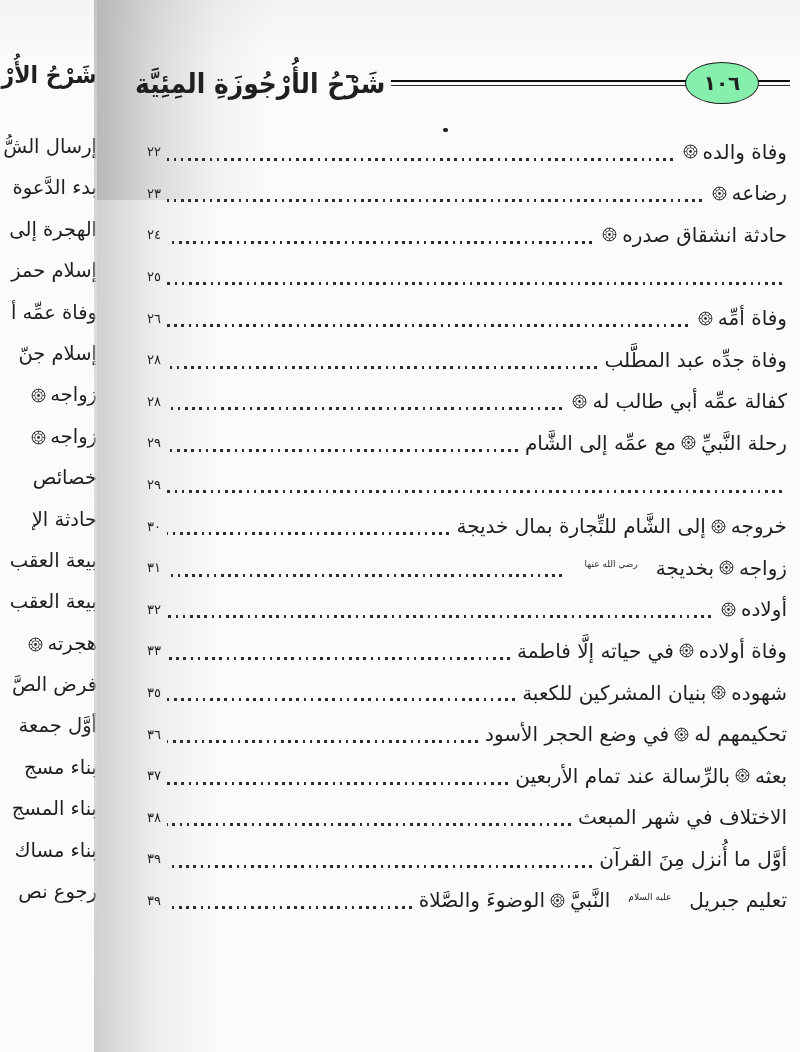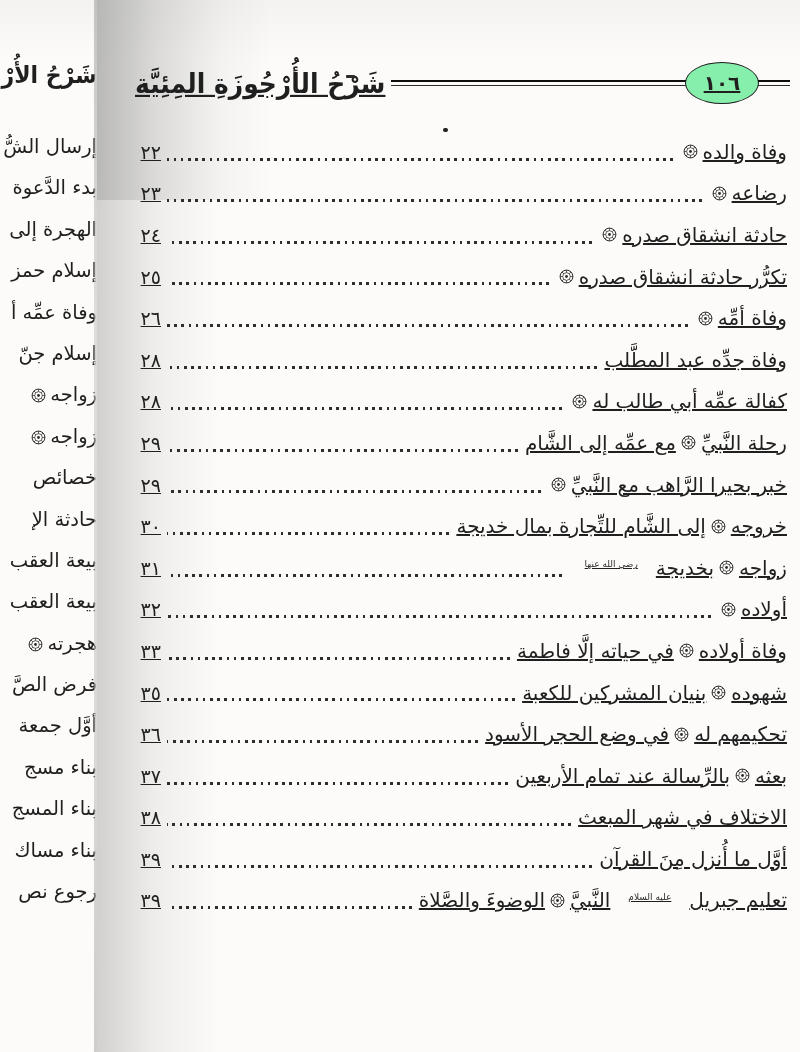--- a/index.html
+++ b/index.html
@@ -36,21 +36,21 @@
   }
   .gutter-shadow-top{
     position:absolute;left:97px;top:0;width:185px;height:200px;
     background:linear-gradient(to right,rgba(100,100,100,.22),rgba(130,130,130,.10) 55%,rgba(255,255,255,0) 95%);
   }
   .top-haze{
     position:absolute;left:0;top:0;width:100%;height:60px;
     background:linear-gradient(to bottom,rgba(170,170,170,.10),rgba(255,255,255,0));
   }
   
-  .main{position:absolute;left:97px;top:0;right:0;bottom:0;text-decoration:underline;}
+  .main{position:absolute;left:97px;top:0;right:0;bottom:0;}
   .page-header{
     display:flex;align-items:center;
     margin:56px 10px 0 36px;height:54px;
   }
   .book-title{
     font-size:25px;font-weight:bold;white-space:nowrap;
     direction:rtl;transform:scaleY(1.08);
     padding:0 6px 0 2px;letter-spacing:-1px;
   }
   .rule{
@@ -74,21 +74,21 @@
   .toc-title .w{margin:0 1px;}
   .hon-saw{flex:none;margin:0 4px;vertical-align:-2px;}
   .hon-text{
     flex:none;font-size:9px;line-height:1;margin:0 17px;
     white-space:nowrap;color:#2b2b2b;transform:translateY(-3px);
   }
   .leader{
     flex:1;height:3px;align-self:flex-end;margin:0 6px 12px 6px;min-width:8px;
     background:repeating-linear-gradient(to left,#2e2e2e 0 2.6px,rgba(0,0,0,0) 2.6px 7.2px);
   }
-  .toc-page{flex:none;font-size:19px;min-width:26px;}
+  .toc-page{flex:none;font-size:13px;min-width:26px;}
   
   .artifact-dash{position:absolute;left:346px;top:75px;width:9px;height:2.5px;background:#2b2b2b;border-radius:1px;}
   .artifact-dot{position:absolute;left:443px;top:128px;width:5px;height:4px;background:#1f1f1f;border-radius:2px;}
 </style>
 </head>
 <body>
 
 <div class="edge-strip">
   <div class="edge-header">شَرْحُ الأُرْ</div>
   <div class="edge-lines" id="edge-lines">
@@ -231,38 +231,20 @@
       <line x1="9" y1="4.4" x2="9" y2="1.3"></line>
       <line x1="12.25" y1="5.75" x2="14.44" y2="3.56"></line>
     </g>
     <circle cx="9" cy="9" r="1.7" fill="#2b2b2b"></circle>
   </svg>
         </span>
     <span class="leader"></span>
     <span class="toc-page">٢٤</span>
   </div>
       <div class="toc-row">
-    <span class="toc-title">
-          <span class="w">تكرُّر حادثة انشقاق صدره</span>
-          <svg class="hon-saw" width="15" height="15" viewBox="0 0 18 18" aria-hidden="true">
-    <circle cx="9" cy="9" r="7.7" fill="none" stroke="#2b2b2b" stroke-width="1.2"></circle>
-    <circle cx="9" cy="9" r="4.6" fill="none" stroke="#2b2b2b" stroke-width="0.9"></circle>
-    <g stroke="#2b2b2b" stroke-width="0.9">
-      <line x1="13.6" y1="9" x2="16.7" y2="9"></line>
-      <line x1="12.25" y1="12.25" x2="14.44" y2="14.44"></line>
-      <line x1="9" y1="13.6" x2="9" y2="16.7"></line>
-      <line x1="5.75" y1="12.25" x2="3.56" y2="14.44"></line>
-      <line x1="4.4" y1="9" x2="1.3" y2="9"></line>
-      <line x1="5.75" y1="5.75" x2="3.56" y2="3.56"></line>
-      <line x1="9" y1="4.4" x2="9" y2="1.3"></line>
-      <line x1="12.25" y1="5.75" x2="14.44" y2="3.56"></line>
-    </g>
-    <circle cx="9" cy="9" r="1.7" fill="#2b2b2b"></circle>
-  </svg>
-        </span>
     <span class="leader"></span>
     <span class="toc-page">٢٥</span>
   </div>
       <div class="toc-row">
     <span class="toc-title">
           <span class="w">وفاة أمِّه</span>
           <svg class="hon-saw" width="15" height="15" viewBox="0 0 18 18" aria-hidden="true">
     <circle cx="9" cy="9" r="7.7" fill="none" stroke="#2b2b2b" stroke-width="1.2"></circle>
     <circle cx="9" cy="9" r="4.6" fill="none" stroke="#2b2b2b" stroke-width="0.9"></circle>
     <g stroke="#2b2b2b" stroke-width="0.9">
@@ -327,38 +309,20 @@
       <line x1="12.25" y1="5.75" x2="14.44" y2="3.56"></line>
     </g>
     <circle cx="9" cy="9" r="1.7" fill="#2b2b2b"></circle>
   </svg>
           <span class="w">مع عمِّه إلى الشَّام</span>
         </span>
     <span class="leader"></span>
     <span class="toc-page">٢٩</span>
   </div>
       <div class="toc-row">
-    <span class="toc-title">
-          <span class="w">خبر بحيرا الرَّاهب مع النَّبيِّ</span>
-          <svg class="hon-saw" width="15" height="15" viewBox="0 0 18 18" aria-hidden="true">
-    <circle cx="9" cy="9" r="7.7" fill="none" stroke="#2b2b2b" stroke-width="1.2"></circle>
-    <circle cx="9" cy="9" r="4.6" fill="none" stroke="#2b2b2b" stroke-width="0.9"></circle>
-    <g stroke="#2b2b2b" stroke-width="0.9">
-      <line x1="13.6" y1="9" x2="16.7" y2="9"></line>
-      <line x1="12.25" y1="12.25" x2="14.44" y2="14.44"></line>
-      <line x1="9" y1="13.6" x2="9" y2="16.7"></line>
-      <line x1="5.75" y1="12.25" x2="3.56" y2="14.44"></line>
-      <line x1="4.4" y1="9" x2="1.3" y2="9"></line>
-      <line x1="5.75" y1="5.75" x2="3.56" y2="3.56"></line>
-      <line x1="9" y1="4.4" x2="9" y2="1.3"></line>
-      <line x1="12.25" y1="5.75" x2="14.44" y2="3.56"></line>
-    </g>
-    <circle cx="9" cy="9" r="1.7" fill="#2b2b2b"></circle>
-  </svg>
-        </span>
     <span class="leader"></span>
     <span class="toc-page">٢٩</span>
   </div>
       <div class="toc-row">
     <span class="toc-title">
           <span class="w">خروجه</span>
           <svg class="hon-saw" width="15" height="15" viewBox="0 0 18 18" aria-hidden="true">
     <circle cx="9" cy="9" r="7.7" fill="none" stroke="#2b2b2b" stroke-width="1.2"></circle>
     <circle cx="9" cy="9" r="4.6" fill="none" stroke="#2b2b2b" stroke-width="0.9"></circle>
     <g stroke="#2b2b2b" stroke-width="0.9">

